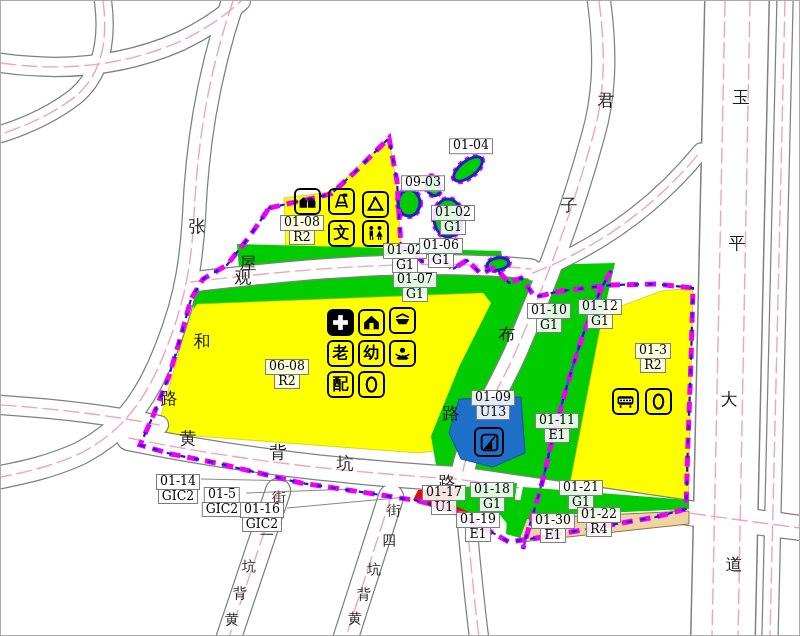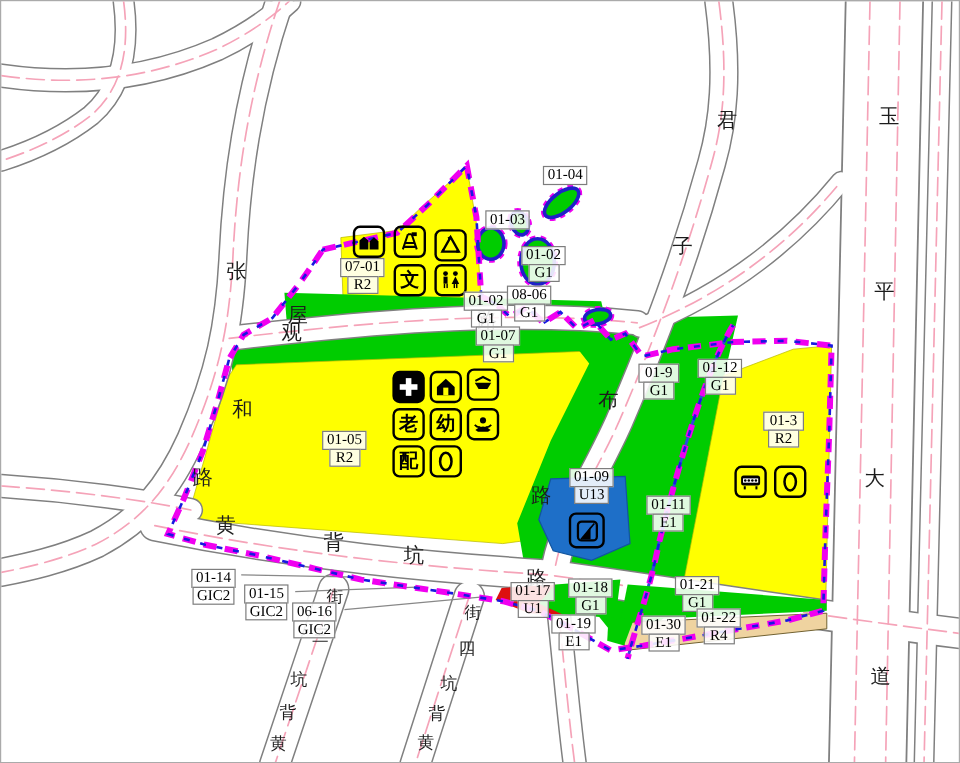--- a/index.html
+++ b/index.html
@@ -1,21 +1,21 @@
 <!DOCTYPE html>
 <html><head>
 <meta charset="utf-8">
 <style>
   html,body{margin:0;padding:0;background:#e8e8e8;}
   #stage{position:relative;width:800px;height:636px;background:#ffffff;overflow:hidden;
          border:1px solid #aaa;box-sizing:border-box;
          font-family:"DejaVu Serif","Liberation Serif",serif;}
   #basemap{position:absolute;left:0;top:0;}
   .plabel{position:absolute;transform:translate(-50%,-50%);display:flex;flex-direction:column;
-          align-items:center;z-index:30;line-height:1;font-family:Liberation Serif, serif;}
+          align-items:center;z-index:30;line-height:1;}
   .plabel span{display:block;background:rgba(255,255,255,0.88);border:1px solid #7d7d7d;
           padding:0 3px 1px;font-size:12.5px;color:#000;text-align:center;min-width:34px;box-sizing:border-box;}
   .plabel span.l2{margin-top:-1px;min-width:26px;}
   .rchar{position:absolute;transform:translate(-50%,-50%);font-size:17px;color:#1c1c1c;z-index:20;}
   .ibox{position:absolute;width:27px;height:27px;border:2px solid #000;border-radius:6px;
         box-sizing:border-box;display:flex;align-items:center;justify-content:center;
         font-weight:bold;font-size:16px;color:#000;z-index:25;}
   .ibox.dark{background:#000;}
   .ibox svg{display:block;}
 </style>
@@ -190,79 +190,79 @@
       L655,516 L615,523 L570,531 L535,537 L508,541
       L478,524 L448,508 L418,500 L380,494 L340,488 L300,482 L262,473 L215,462 L170,453 L139,444
       L152,415 L168,375 L180,335 L190,298 L202,278 L226,264 L248,236 L262,216 Z" stroke="#1818E0" stroke-width="2.2" stroke-dasharray="5 9" stroke-dashoffset="3"></path>
 
     <path d="M610,270 C590,302 568,372 548,452 C540,492 529,520 522,548" stroke="#F000F0" stroke-width="5" stroke-dasharray="11 7"></path>
     <path d="M610,270 C590,302 568,372 548,452 C540,492 529,520 522,548" stroke="#1818E0" stroke-width="2.2" stroke-dasharray="5 9" stroke-dashoffset="3"></path>
   </g>
 </svg>
 
 <div class="plabel" style="left:301px;top:229px">
-      <span>07-01</span>
+      <span>01-08</span>
       <span class="l2">R2</span>
     </div>
 <div class="plabel" style="left:404px;top:257px">
       <span>01-02</span>
       <span class="l2">G1</span>
     </div>
 <div class="plabel" style="left:422px;top:182px">
-      <span>01-03</span>
+      <span>09-03</span>
     </div>
 <div class="plabel" style="left:470px;top:145px">
       <span>01-04</span>
     </div>
 <div class="plabel" style="left:452px;top:219px">
       <span>01-02</span>
       <span class="l2">G1</span>
     </div>
 <div class="plabel" style="left:440px;top:252px">
-      <span>08-06</span>
+      <span>01-06</span>
       <span class="l2">G1</span>
     </div>
 <div class="plabel" style="left:414px;top:286px">
       <span>01-07</span>
       <span class="l2">G1</span>
     </div>
 <div class="plabel" style="left:286px;top:373px">
-      <span>01-05</span>
+      <span>06-08</span>
       <span class="l2">R2</span>
     </div>
 <div class="plabel" style="left:492px;top:404px">
       <span>01-09</span>
       <span class="l2">U13</span>
     </div>
 <div class="plabel" style="left:548px;top:317px">
-      <span>01-9</span>
+      <span>01-10</span>
       <span class="l2">G1</span>
     </div>
 <div class="plabel" style="left:556px;top:427px">
       <span>01-11</span>
       <span class="l2">E1</span>
     </div>
 <div class="plabel" style="left:599px;top:313px">
       <span>01-12</span>
       <span class="l2">G1</span>
     </div>
 <div class="plabel" style="left:652px;top:357px">
       <span>01-3</span>
       <span class="l2">R2</span>
     </div>
 <div class="plabel" style="left:177px;top:488px">
       <span>01-14</span>
       <span class="l2">GIC2</span>
     </div>
 <div class="plabel" style="left:221px;top:501px">
-      <span>01-15</span>
+      <span>01-5</span>
       <span class="l2">GIC2</span>
     </div>
 <div class="plabel" style="left:261px;top:516px">
-      <span>06-16</span>
+      <span>01-16</span>
       <span class="l2">GIC2</span>
     </div>
 <div class="plabel" style="left:443px;top:499px">
       <span>01-17</span>
       <span class="l2">U1</span>
     </div>
 <div class="plabel" style="left:491px;top:496px">
       <span>01-18</span>
       <span class="l2">G1</span>
     </div>

